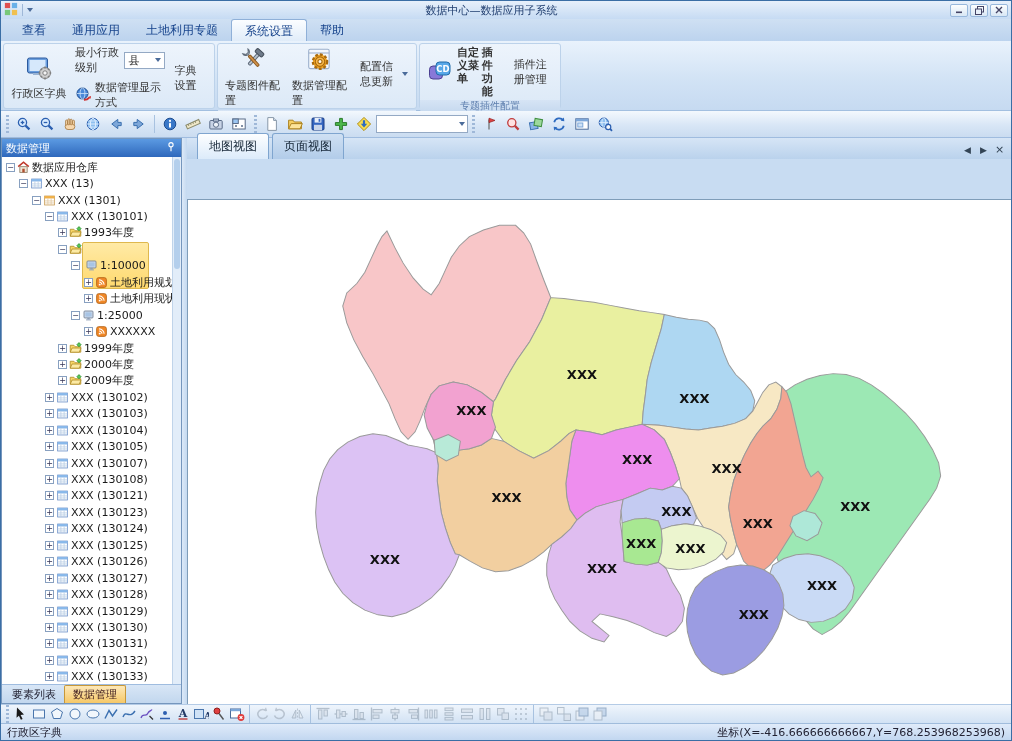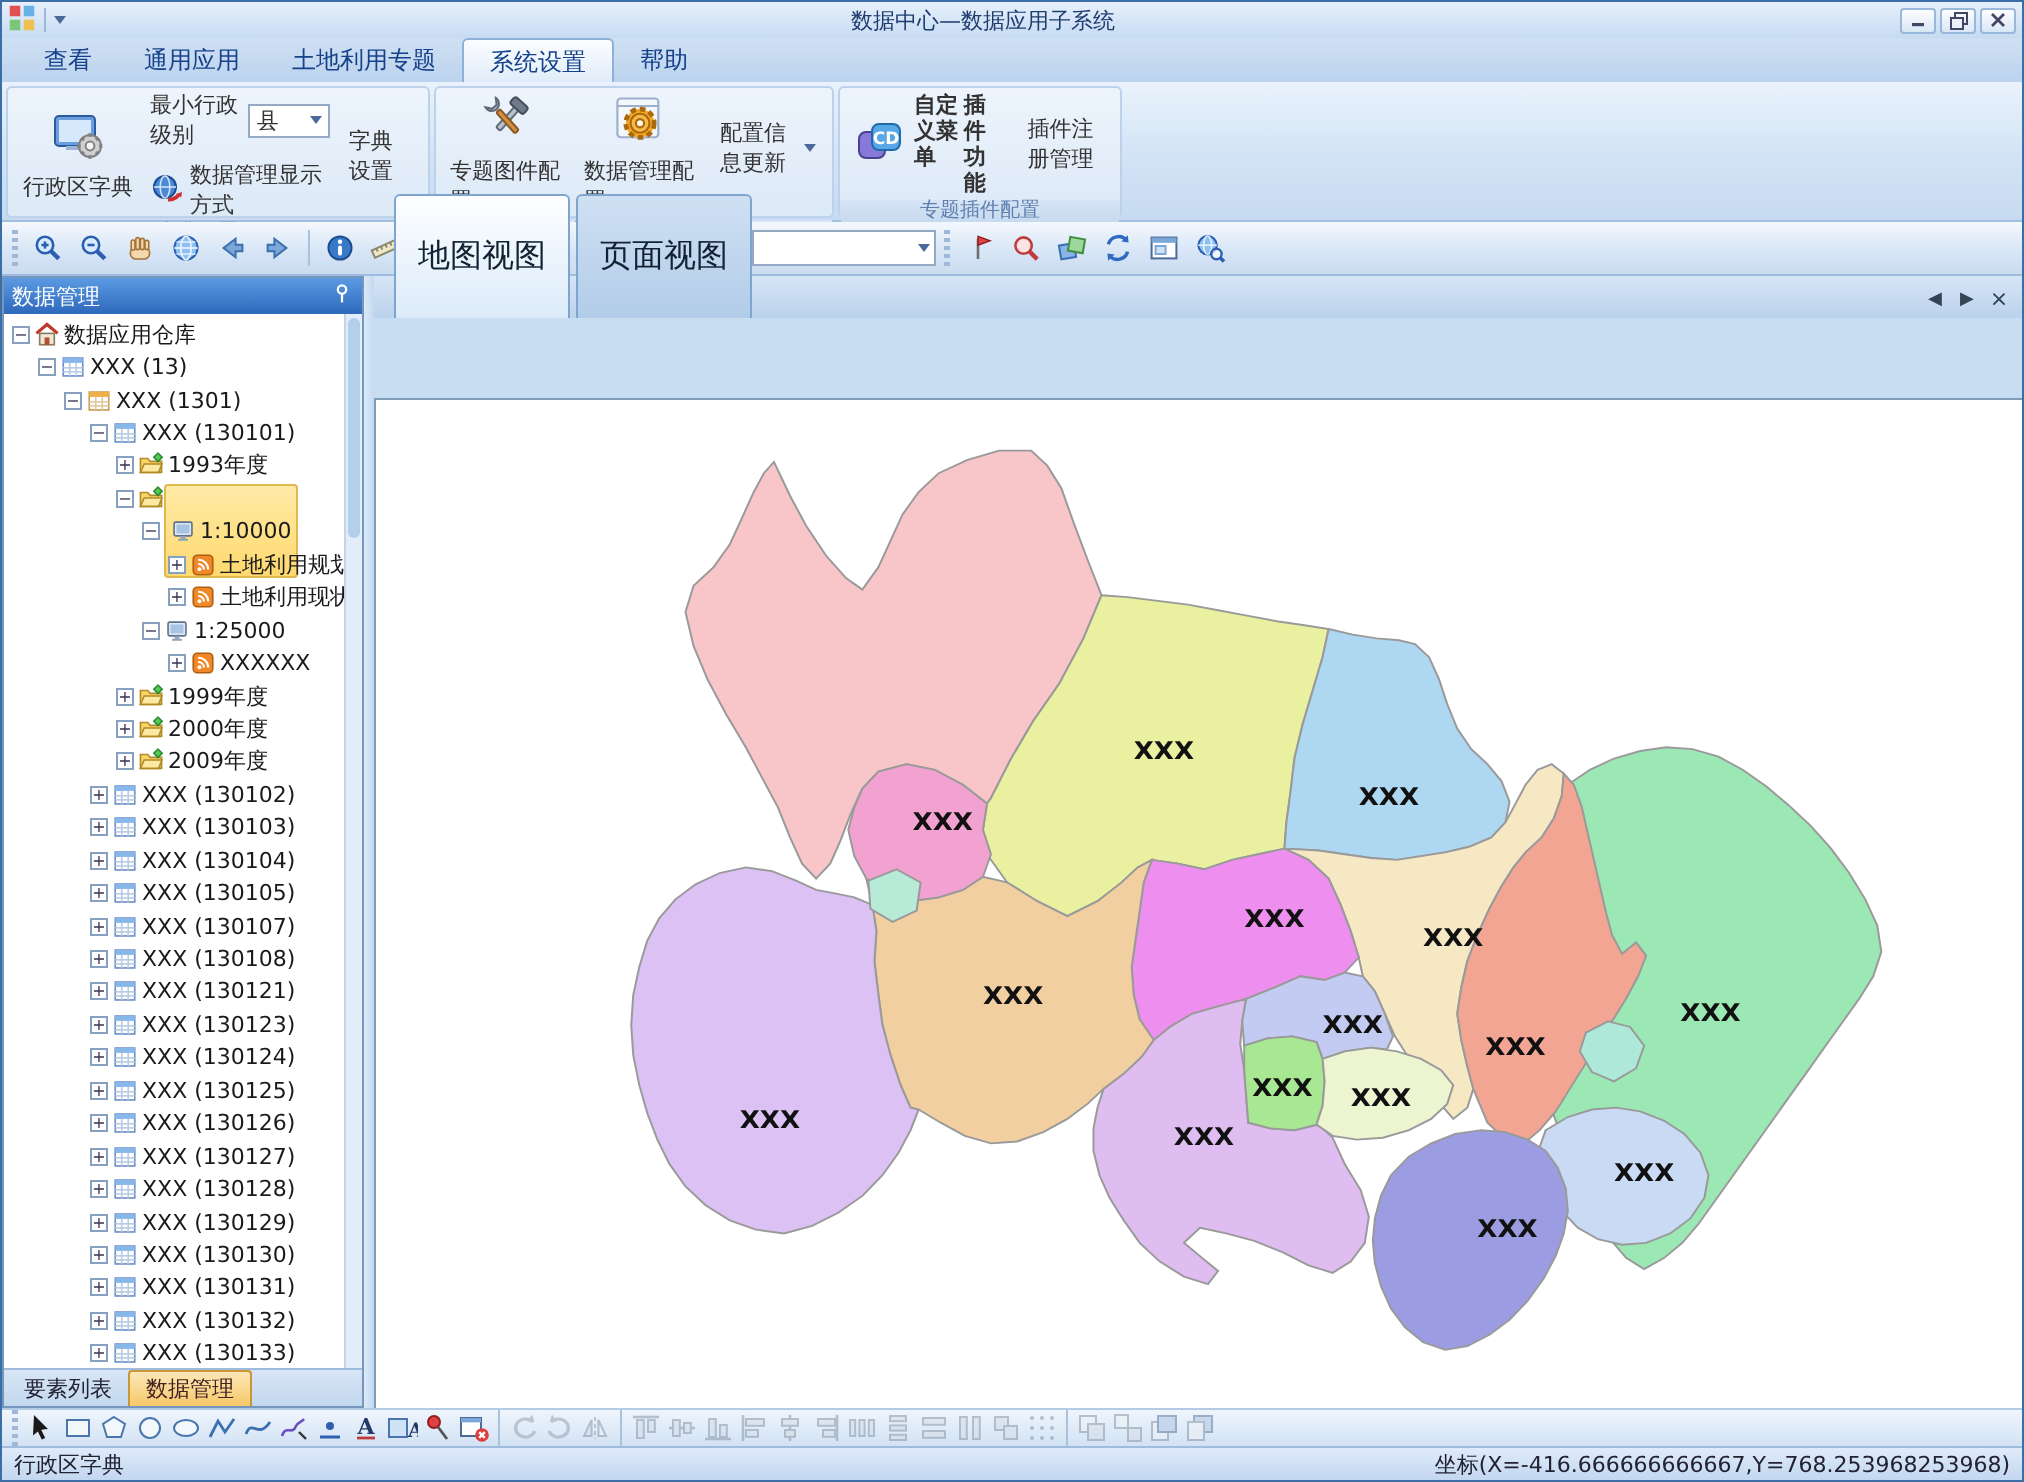--- a/index.html
+++ b/index.html
@@ -65,21 +65,21 @@
   .lp-thumb{position:absolute;top:2px;left:1px;width:6px;height:110px;background:#b4cfec;border-radius:3px;}
   .lp-tabs{height:19px;flex:none;background:linear-gradient(#d8e6f6,#c2d7ee);display:flex;align-items:stretch;
            padding-left:2px;border-top:1px solid #9fbcdf;font-family:Liberation Mono, monospace;}
   .lptab{font-size:11px;padding:0 8px;display:flex;align-items:center;color:#223;}
   .lptab.active{background:linear-gradient(#fde8b8,#f6c868);border:1px solid #c89838;border-bottom:none;
                 border-radius:2px 2px 0 0;color:#422;}
   .splitter{width:5px;flex:none;background:linear-gradient(90deg,#dce9f8,#c4d9f0);}
   .docarea{flex:1;display:flex;flex-direction:column;min-width:0;}
   .doc-tabs{height:21px;flex:none;background:linear-gradient(#d6e5f6,#bad2ec);display:flex;align-items:flex-end;
             padding-left:10px;}
-  .dtab{font-size:16px;padding:20px 11px;border:1px solid #7fa5cf;border-bottom:none;border-radius:3px 3px 0 0;
+  .dtab{font-size:12px;padding:4px 11px;border:1px solid #7fa5cf;border-bottom:none;border-radius:3px 3px 0 0;
         background:linear-gradient(#cfe0f3,#b2cce9);color:#123;margin-right:3px;}
   .dtab.active{background:linear-gradient(#fdfeff,#dcebfa);}
   .dnav{margin-left:auto;display:flex;gap:3px;padding:0 5px 3px;align-items:center;}
   .dnav span{font-size:9px;color:#345;width:13px;height:13px;display:flex;align-items:center;justify-content:center;}
   .canvas{flex:1;background:#fff;border-top:1px solid #7f9db9;border-left:1px solid #7f9db9;min-height:0;margin-top:40px;}
   .canvas svg{width:100%;height:100%;display:block;}
   
   .drawbar{height:19px;flex:none;background:linear-gradient(#eff5fc,#d2e2f4);border-top:1px solid #b4cbe6;
            display:flex;align-items:center;padding:0 2px;}
   .dbtn{width:18px;height:17px;display:flex;align-items:center;justify-content:center;}

